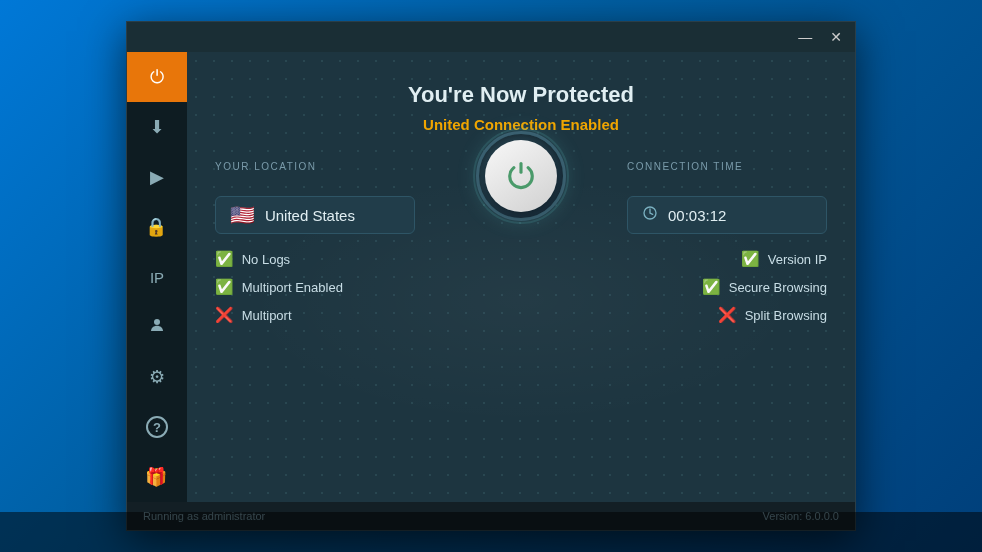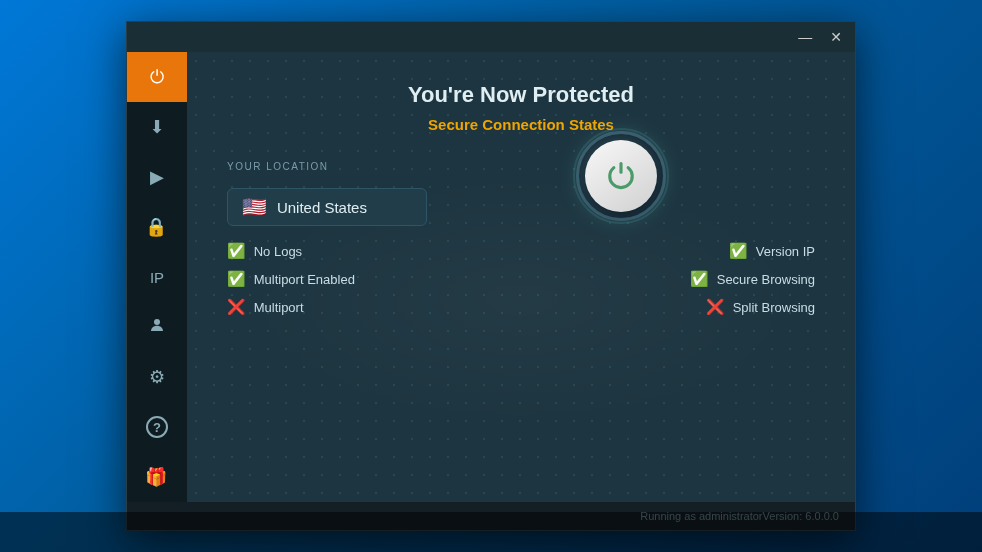--- a/index.html
+++ b/index.html
@@ -101,21 +101,21 @@
     .sidebar-spacer { flex: 1; }
 
     
     .content {
       flex: 1;
       background: #1d3540;
       display: flex;
       flex-direction: column;
       align-items: center;
       justify-content: flex-start;
-      padding: 30px 40px 20px;
+      padding: 30px 28px 20px;
       position: relative;
       overflow: hidden;
     }
     
     .content::before {
       content: '';
       position: absolute;
       inset: 0;
       background: 
         radial-gradient(ellipse 60% 40% at 50% 55%, rgba(255,255,255,0.03) 0%, transparent 70%);
@@ -154,21 +154,21 @@
       align-items: flex-start;
       width: 100%;
       justify-content: space-between;
       position: relative;
       z-index: 1;
       margin-bottom: 0;
     }
     .location-section, .connection-section {
       display: flex;
       flex-direction: column;
-      gap: 12px;
+      gap: 20px;
       min-width: 200px;
     }
     .section-label {
       font-size: 10px;
       letter-spacing: 1.5px;
       color: #7a9baa;
       text-transform: uppercase;
       margin-bottom: 4px;
     }
     .location-badge, .time-badge {
@@ -265,21 +265,21 @@
     }
     .check-icon { color: #4caf7a; font-size: 15px; }
     .cross-icon { color: #e05050; font-size: 15px; }
 
     
     .status-bar {
       height: 28px;
       background: #131f25;
       display: flex;
       align-items: center;
-      justify-content: flex-end;
+      justify-content: space-between;
       padding: 0 16px;
       flex-shrink: 0;
     }
     .status-text {
       font-size: 11px;
       color: #6a8a96;
     }
     .version-text {
       font-size: 11px;
       color: #6a8a96;
@@ -334,21 +334,21 @@
         <div class="sidebar-spacer"></div>
         <div class="sidebar-item gift">
           <span>🎁</span>
         </div>
       </div>
 
       <div class="content">
         <div class="map-dots"></div>
 
         <div class="protected-title">You're Now Protected</div>
-        <div class="secure-subtitle">Secure Connection States</div>
+        <div class="secure-subtitle">United Connection Enabled</div>
 
         <div class="info-row">
 
           <div class="location-section">
             <div class="section-label">YOUR LOCATION</div>
             <div class="location-badge">
               <span class="flag-icon">🇺🇸</span>
               <span class="location-name">United States</span>
             </div>
           </div>
@@ -357,20 +357,32 @@
             <div class="power-ring">
               <div class="power-btn-inner">
                 <svg width="30" height="30" viewBox="0 0 24 24">
                   <path d="M12 2v7" stroke="#4a9a6a" stroke-width="2.5" stroke-linecap="round" fill="none"></path>
                   <path d="M6.3 5.3A9 9 0 1 0 17.7 5.3" stroke="#4a9a6a" stroke-width="2.5" stroke-linecap="round" fill="none"></path>
                 </svg>
               </div>
             </div>
           </div>
 
+          <div class="connection-section">
+            <div class="section-label">CONNECTION TIME</div>
+            <div class="time-badge">
+              <span class="clock-icon">
+                <svg width="16" height="16" viewBox="0 0 24 24" fill="none" stroke="#7ab0c0" stroke-width="2">
+                  <circle cx="12" cy="12" r="9"></circle>
+                  <path d="M12 6v6l4 2" stroke-linecap="round"></path>
+                </svg>
+              </span>
+              <span class="time-text">00:03:12</span>
+            </div>
+          </div>
         </div>
 
         <div class="features-row">
           <div class="feature-list">
             <div class="feature-item">
               <span class="check-icon">✅</span>
               <span>No Logs</span>
             </div>
             <div class="feature-item">
               <span class="check-icon">✅</span>

